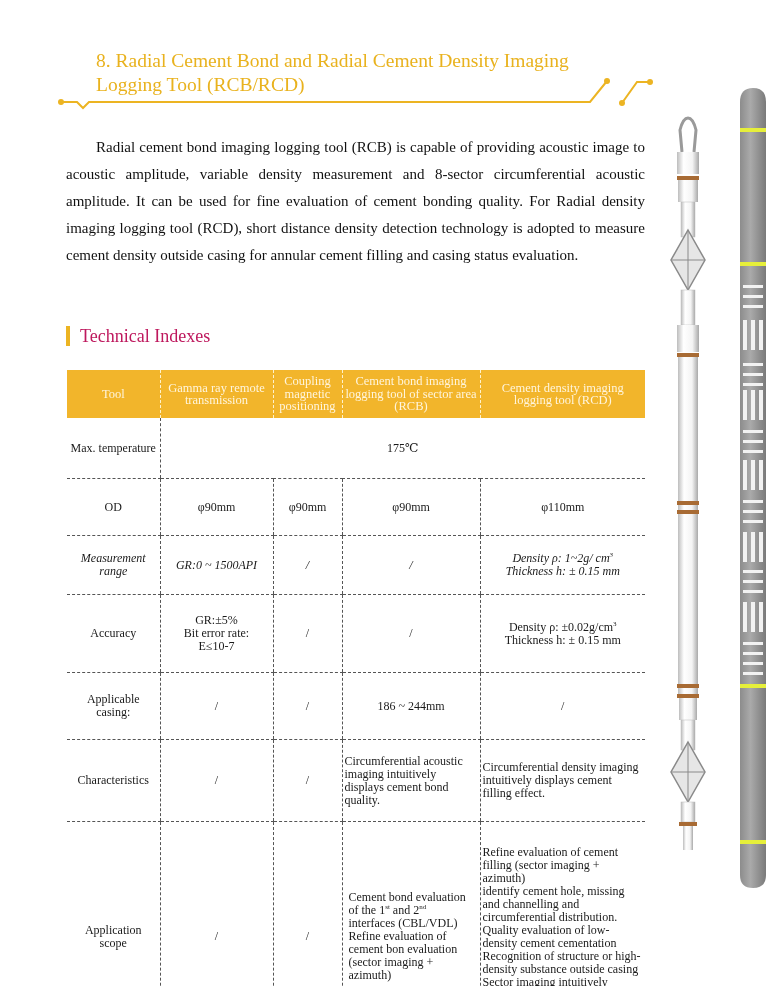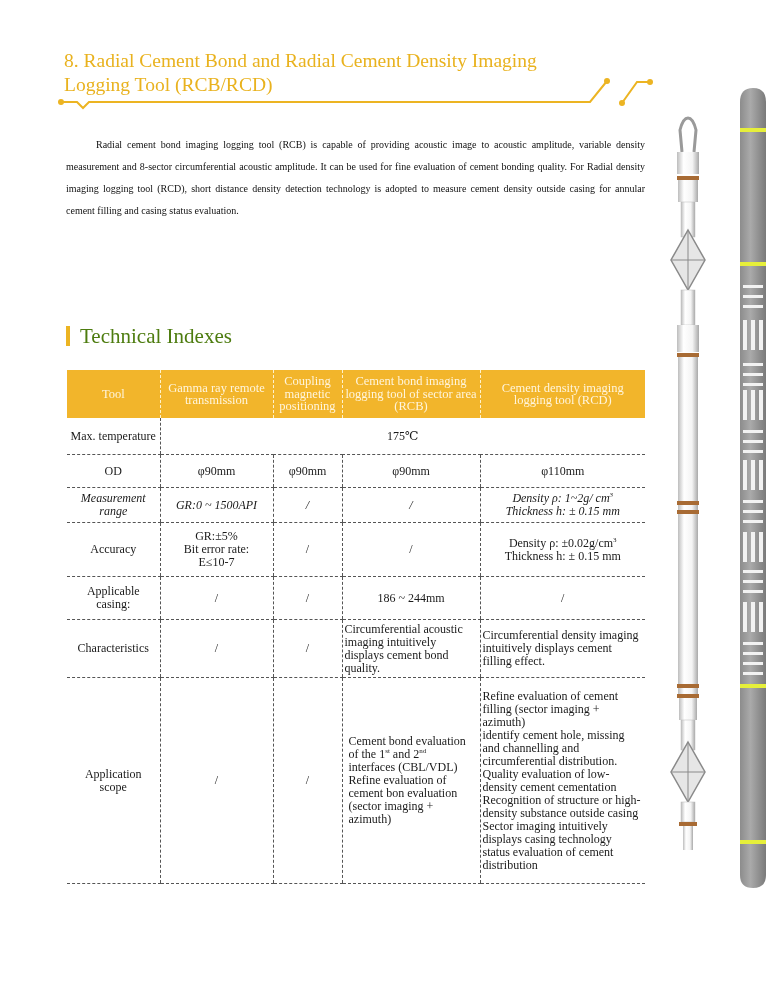--- a/index.html
+++ b/index.html
@@ -3,54 +3,54 @@
 <meta charset="utf-8">
 <style>
   html, body { margin: 0; padding: 0; }
   body {
     width: 768px; height: 986px; position: relative; overflow: hidden;
     background: #ffffff;
     font-family: "Liberation Serif", "DejaVu Serif", serif;
     color: #1a1a1a;
   }
   .title {
-    position: absolute; left: 64px; top: 49px; width: 540px;
+    position: absolute; left: 96px; top: 49px; width: 540px;
     font-size: 19.5px; line-height: 24px; color: #e9b21e; margin: 0; font-weight: normal;
   }
   .title-deco { position: absolute; left: 55px; top: 60px; width: 600px; height: 60px; }
   .intro {
     position: absolute; left: 66px; top: 134px; width: 579px;
-    font-size: 10px; line-height: 22px; text-align: justify; margin: 0;
+    font-size: 15px; line-height: 27px; text-align: justify; margin: 0;
     text-indent: 30px; color: #111;
   }
   .section-head {
     position: absolute; left: 66px; top: 324px; height: 24px;
     display: flex; align-items: center;
   }
   .section-bar { width: 4px; height: 20px; background: #ecb422; margin-right: 10px; }
-  .section-title { font-size: 21px; color: #4d7c0f; }
+  .section-title { font-size: 18px; color: #be185d; }
 
   table.spec {
     position: absolute; left: 67px; top: 370px; width: 578px;
     border-collapse: collapse; table-layout: fixed;
     font-size: 12px; line-height: 13px;
   }
   table.spec col.c0 { width: 93px; }
   table.spec col.c1 { width: 113px; }
   table.spec col.c2 { width: 69px; }
   table.spec col.c3 { width: 138px; }
   table.spec col.c4 { width: 165px; }
   table.spec th {
     background: #f2b52b; color: #fff5dc; font-weight: normal;
     height: 48px; padding: 0 2px; text-align: center; vertical-align: middle;
     border-left: 1.5px dashed #fff2cc; line-height: 12.5px; font-size: 12.5px;
   }
   table.spec th:first-child { border-left: none; }
   table.spec td {
-    text-align: center; vertical-align: middle; padding: 1px 3px;
+    text-align: center; vertical-align: middle; padding: 13px 3px;
     border-bottom: 1.5px dashed #555; border-left: 1.5px dashed #555;
   }
   table.spec td:first-child { border-left: none; }
   table.spec td.left { text-align: left; padding-left: 2px; }
   .r-temp td { height: 34px; }
   .r-press td { height: 27px; }
   .r-od td { height: 30px; }
   .r-len td { height: 29px; }
   .r-range td { height: 32px; font-style: italic; }
   .r-acc td { height: 51px; }

